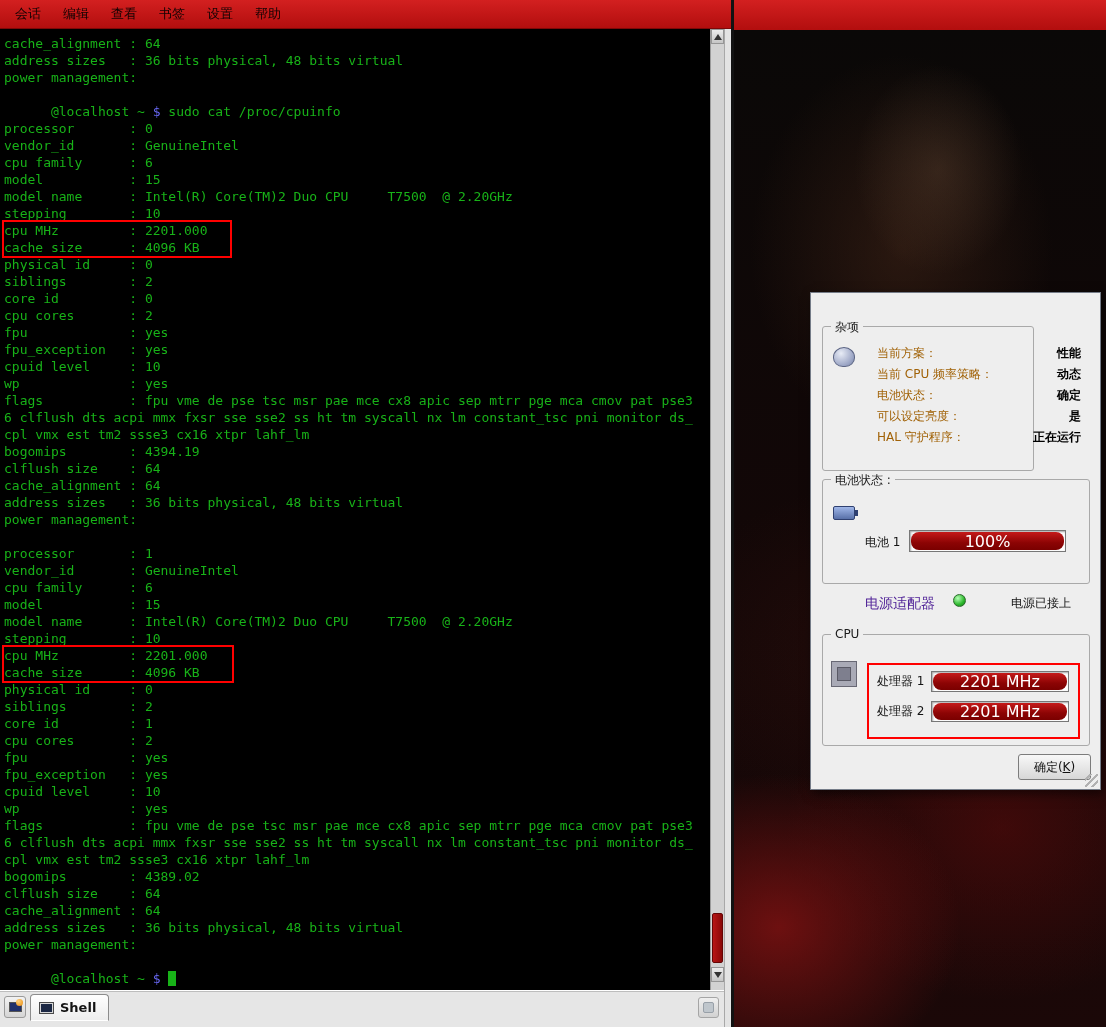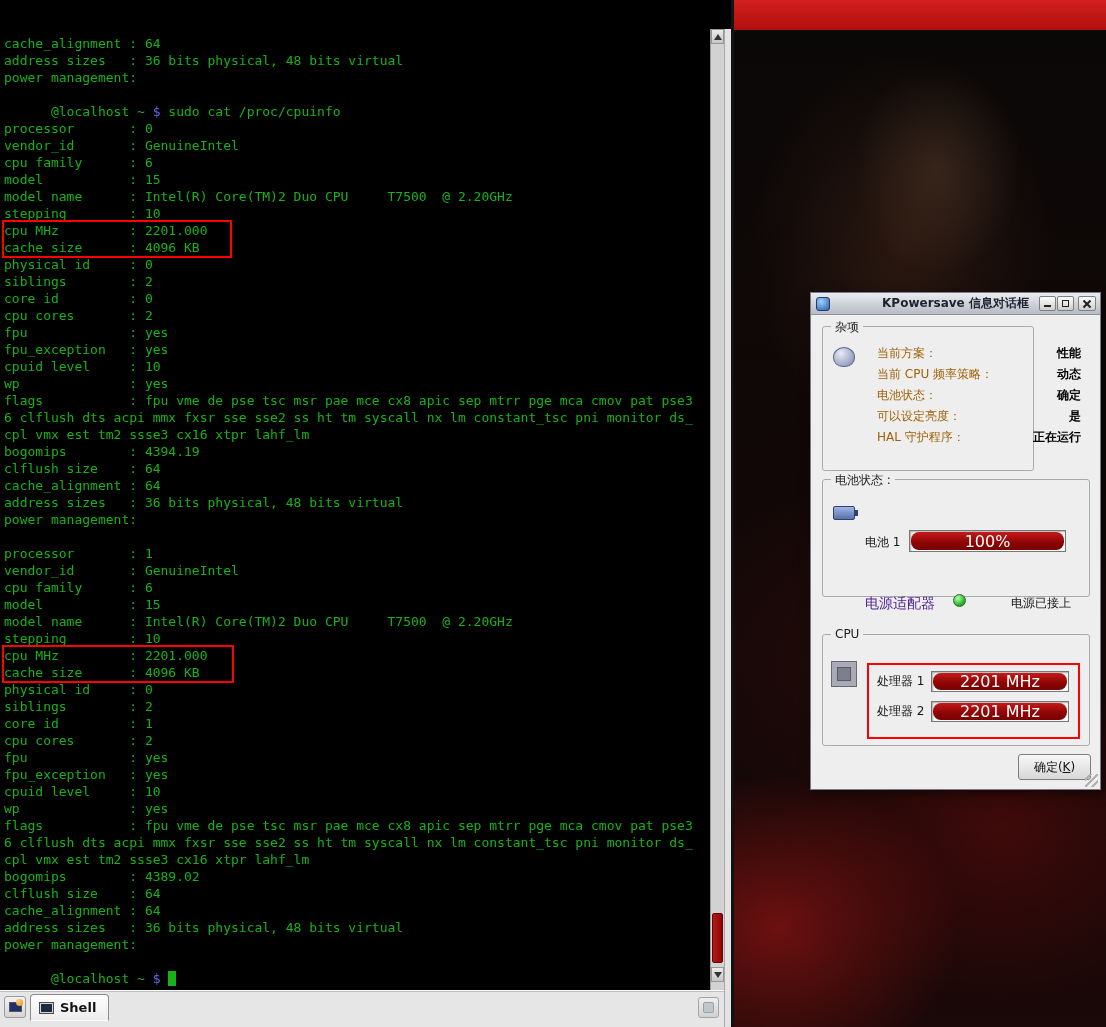--- a/index.html
+++ b/index.html
@@ -88,21 +88,21 @@
   .glyph-max { position:absolute; left:4px; top:3px; width:7px; height:7px; border:1.5px solid #222; }
   .glyph-close { position:absolute; inset:0; }
   .glyph-close::before, .glyph-close::after { content:""; position:absolute; left:3px; top:6px; width:10px; height:2px; background:#222; }
   .glyph-close::before { transform:rotate(45deg); }
   .glyph-close::after { transform:rotate(-45deg); }
 
   .group { position:absolute; border:1px solid #a9a9a9; border-radius:3px; }
   .group-title { position:absolute; top:-8px; left:8px; background:#eeeeee; padding:0 4px;
     font-size:12px; color:#1c1c1c; }
   .g-misc { left:11px; top:33px; width:212px; height:145px; }
-  .g-batt { left:11px; top:186px; width:268px; height:118px; }
+  .g-batt { left:11px; top:186px; width:268px; height:105px; }
   .g-cpu  { left:11px; top:341px; width:268px; height:112px; }
 
   .scheme-icon { position:absolute; left:10px; top:20px; width:22px; height:20px;
     border-radius:50% 50% 45% 45%;
     background:radial-gradient(circle at 35% 30%, #e8ecf6, #9aa4c4 70%, #6d779a);
     border:1px solid #5c6584; }
   .info-rows { position:absolute; left:54px; top:16px; width:204px; }
   .info-row { display:flex; justify-content:space-between; align-items:center; height:21px; }
   .info-label { font-size:12px; color:#a16207; }
   .info-value { font-size:12px; font-weight:bold; color:#000; }
@@ -141,20 +141,28 @@
 </head>
 <body>
 
 <div class="screen">
 
   <div class="top-strip"></div>
   <div class="wallpaper"></div>
   <div class="win-divider"></div>
 
   <div class="konsole">
+    <div class="menubar">
+        <span class="menu-item">会话</span>
+        <span class="menu-item">编辑</span>
+        <span class="menu-item">查看</span>
+        <span class="menu-item">书签</span>
+        <span class="menu-item">设置</span>
+        <span class="menu-item">帮助</span>
+      </div>
 
     <div class="term-screen">
       <div class="term-lines">
           <div class="tline"><span class="seg-g">cache_alignment : 64</span></div>
           <div class="tline"><span class="seg-g">address sizes   : 36 bits physical, 48 bits virtual</span></div>
           <div class="tline"><span class="seg-g">power management:</span></div>
           <div class="tline"><span class="seg-g"></span></div>
           <div class="tline"><span class="seg-g">      @localhost ~ </span><span class="seg-b">$</span><span class="seg-g"> sudo cat /proc/cpuinfo</span></div>
           <div class="tline"><span class="seg-g">processor       : 0</span></div>
           <div class="tline"><span class="seg-g">vendor_id       : GenuineIntel</span></div>
@@ -231,33 +239,20 @@
       </div>
       <div class="tab-shell">
         <span class="shell-icon"></span>
         <span>Shell</span>
       </div>
       <div class="tab-right-btn"></div>
     </div>
   </div>
 
   <div class="dialog">
-    <div class="titlebar">
-      <span class="titlebar-icon"></span>
-      <span>KPowersave 信息对话框</span>
-      <span class="tb-btn btn-min">
-          <span class="glyph-min"></span>
-        </span>
-      <span class="tb-btn btn-max">
-          <span class="glyph-max"></span>
-        </span>
-      <span class="tb-btn btn-close">
-          <span class="glyph-close"></span>
-        </span>
-    </div>
 
     <div class="group g-misc">
       <span class="group-title">杂项</span>
       <span class="scheme-icon"></span>
       <div class="info-rows">
           <div class="info-row">
             <span class="info-label">当前方案：</span>
             <span class="info-value">性能</span>
           </div>
           <div class="info-row">

